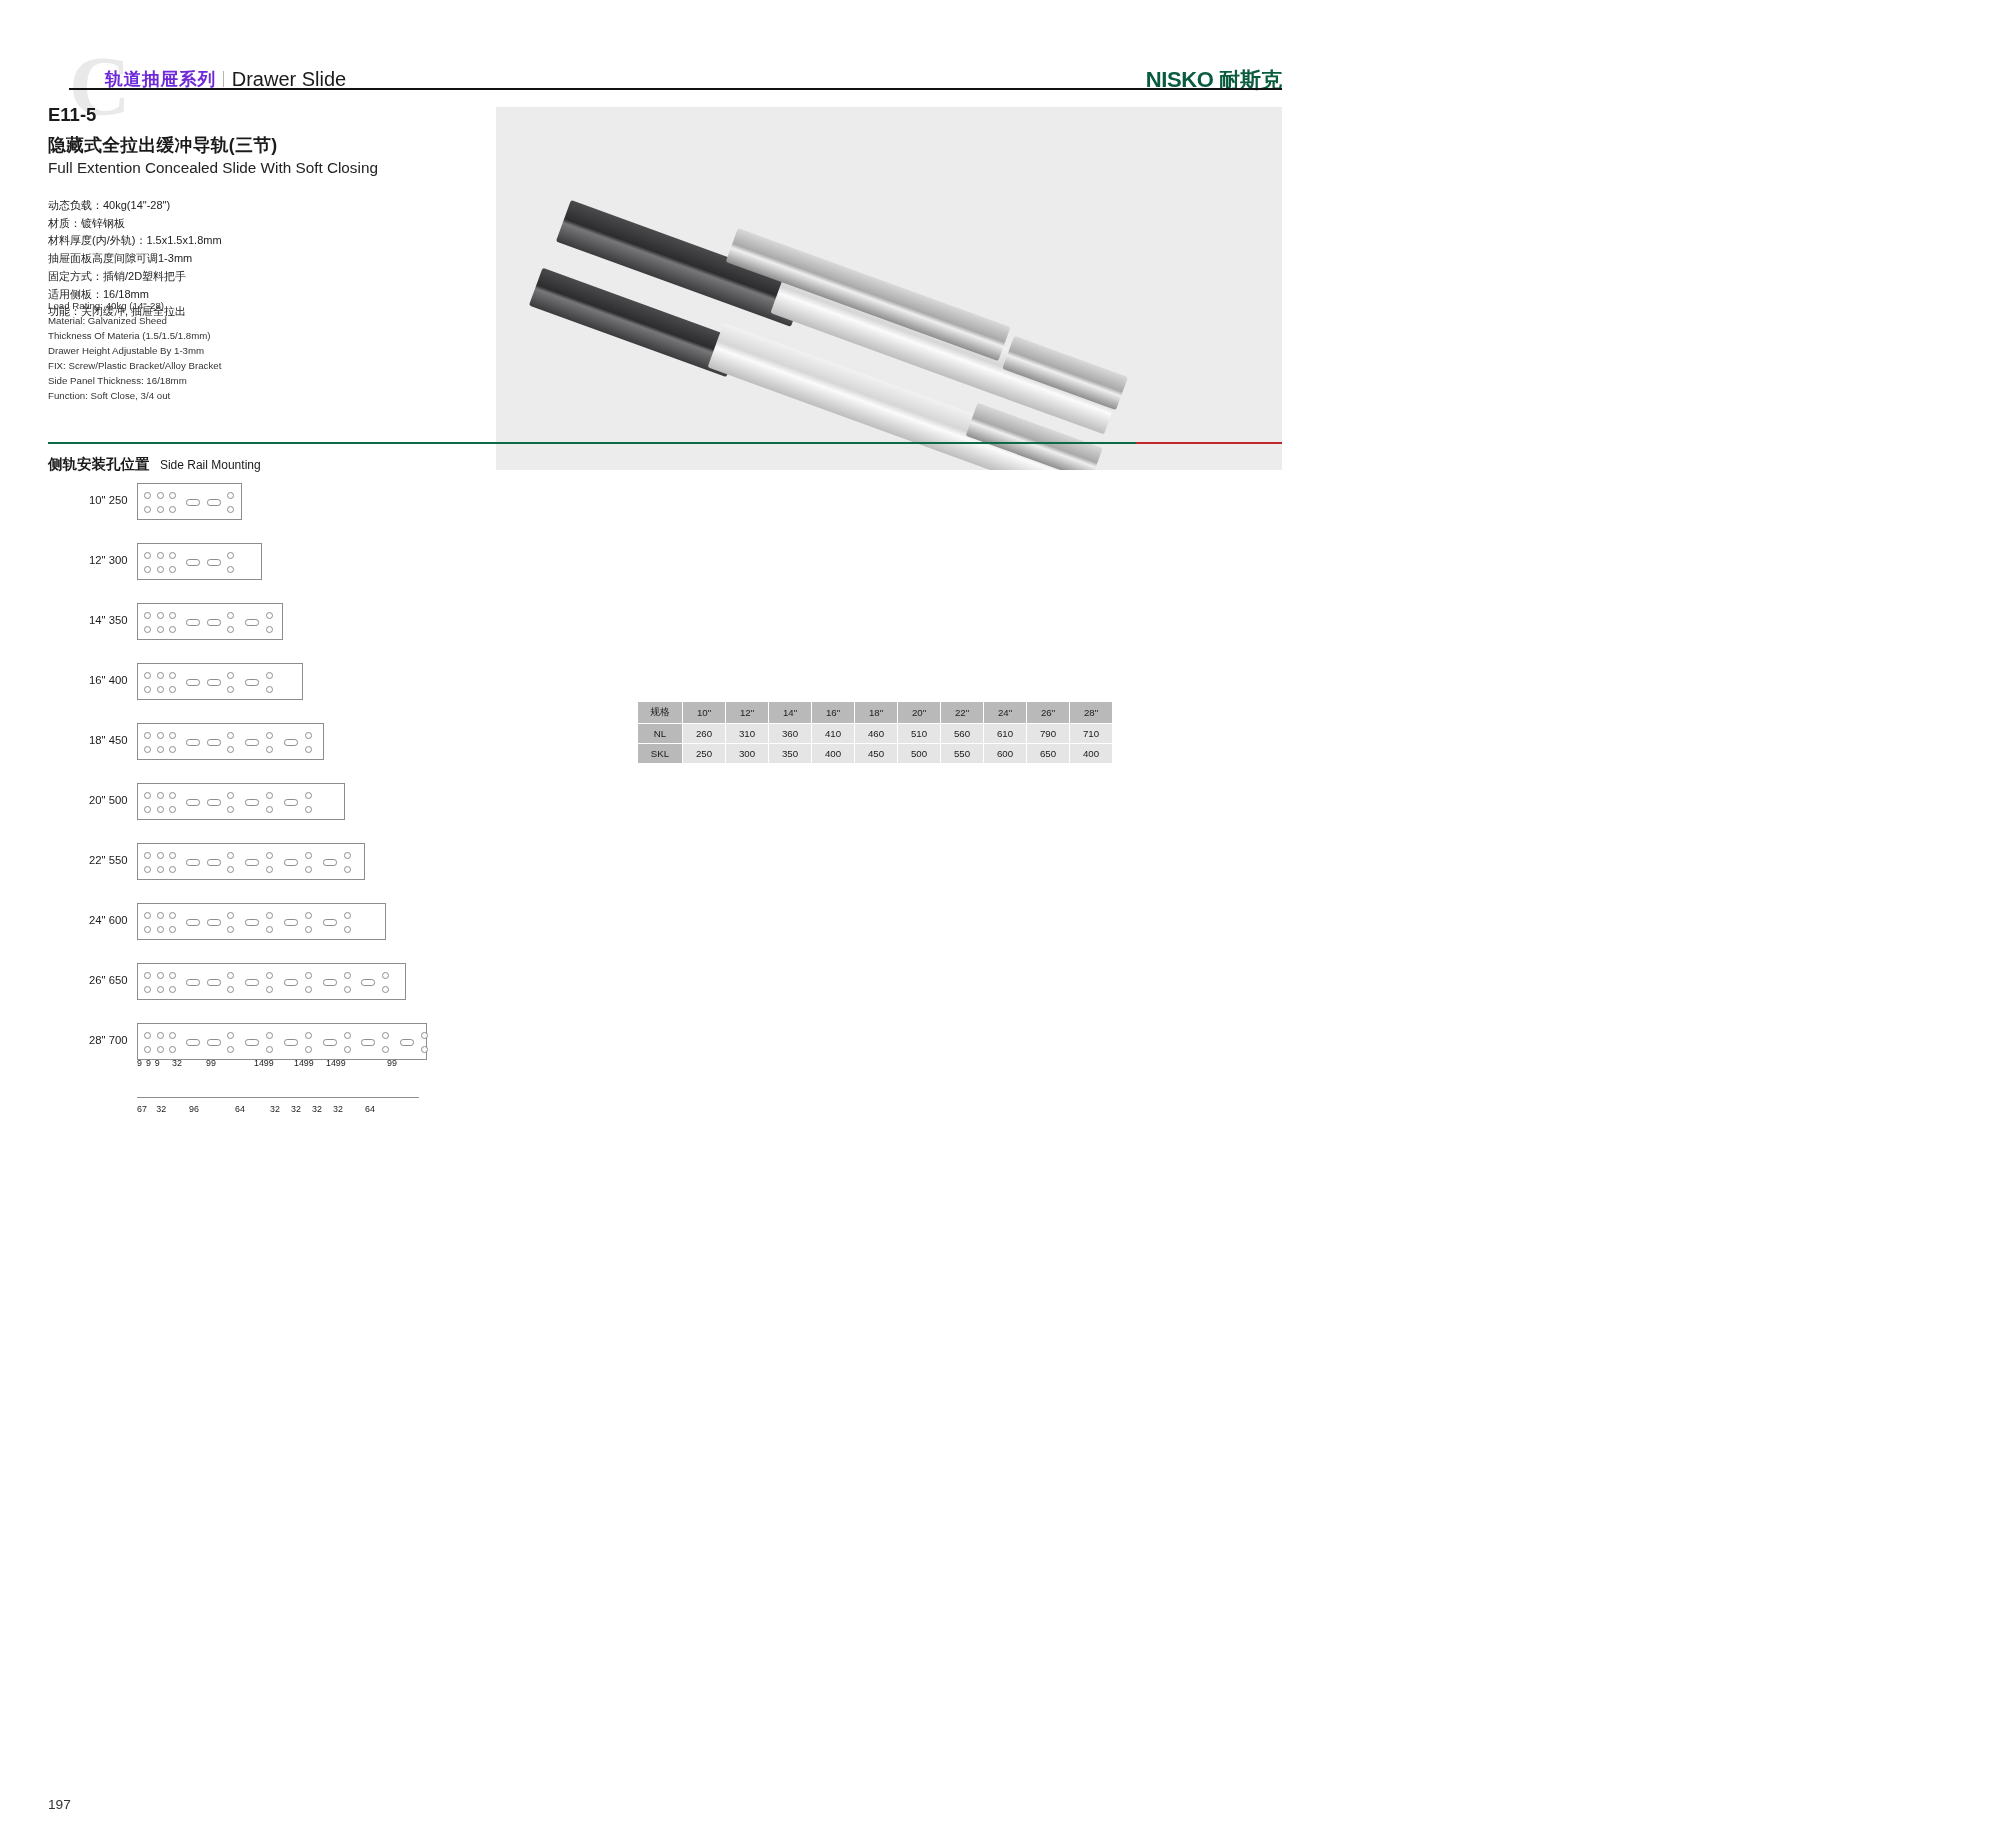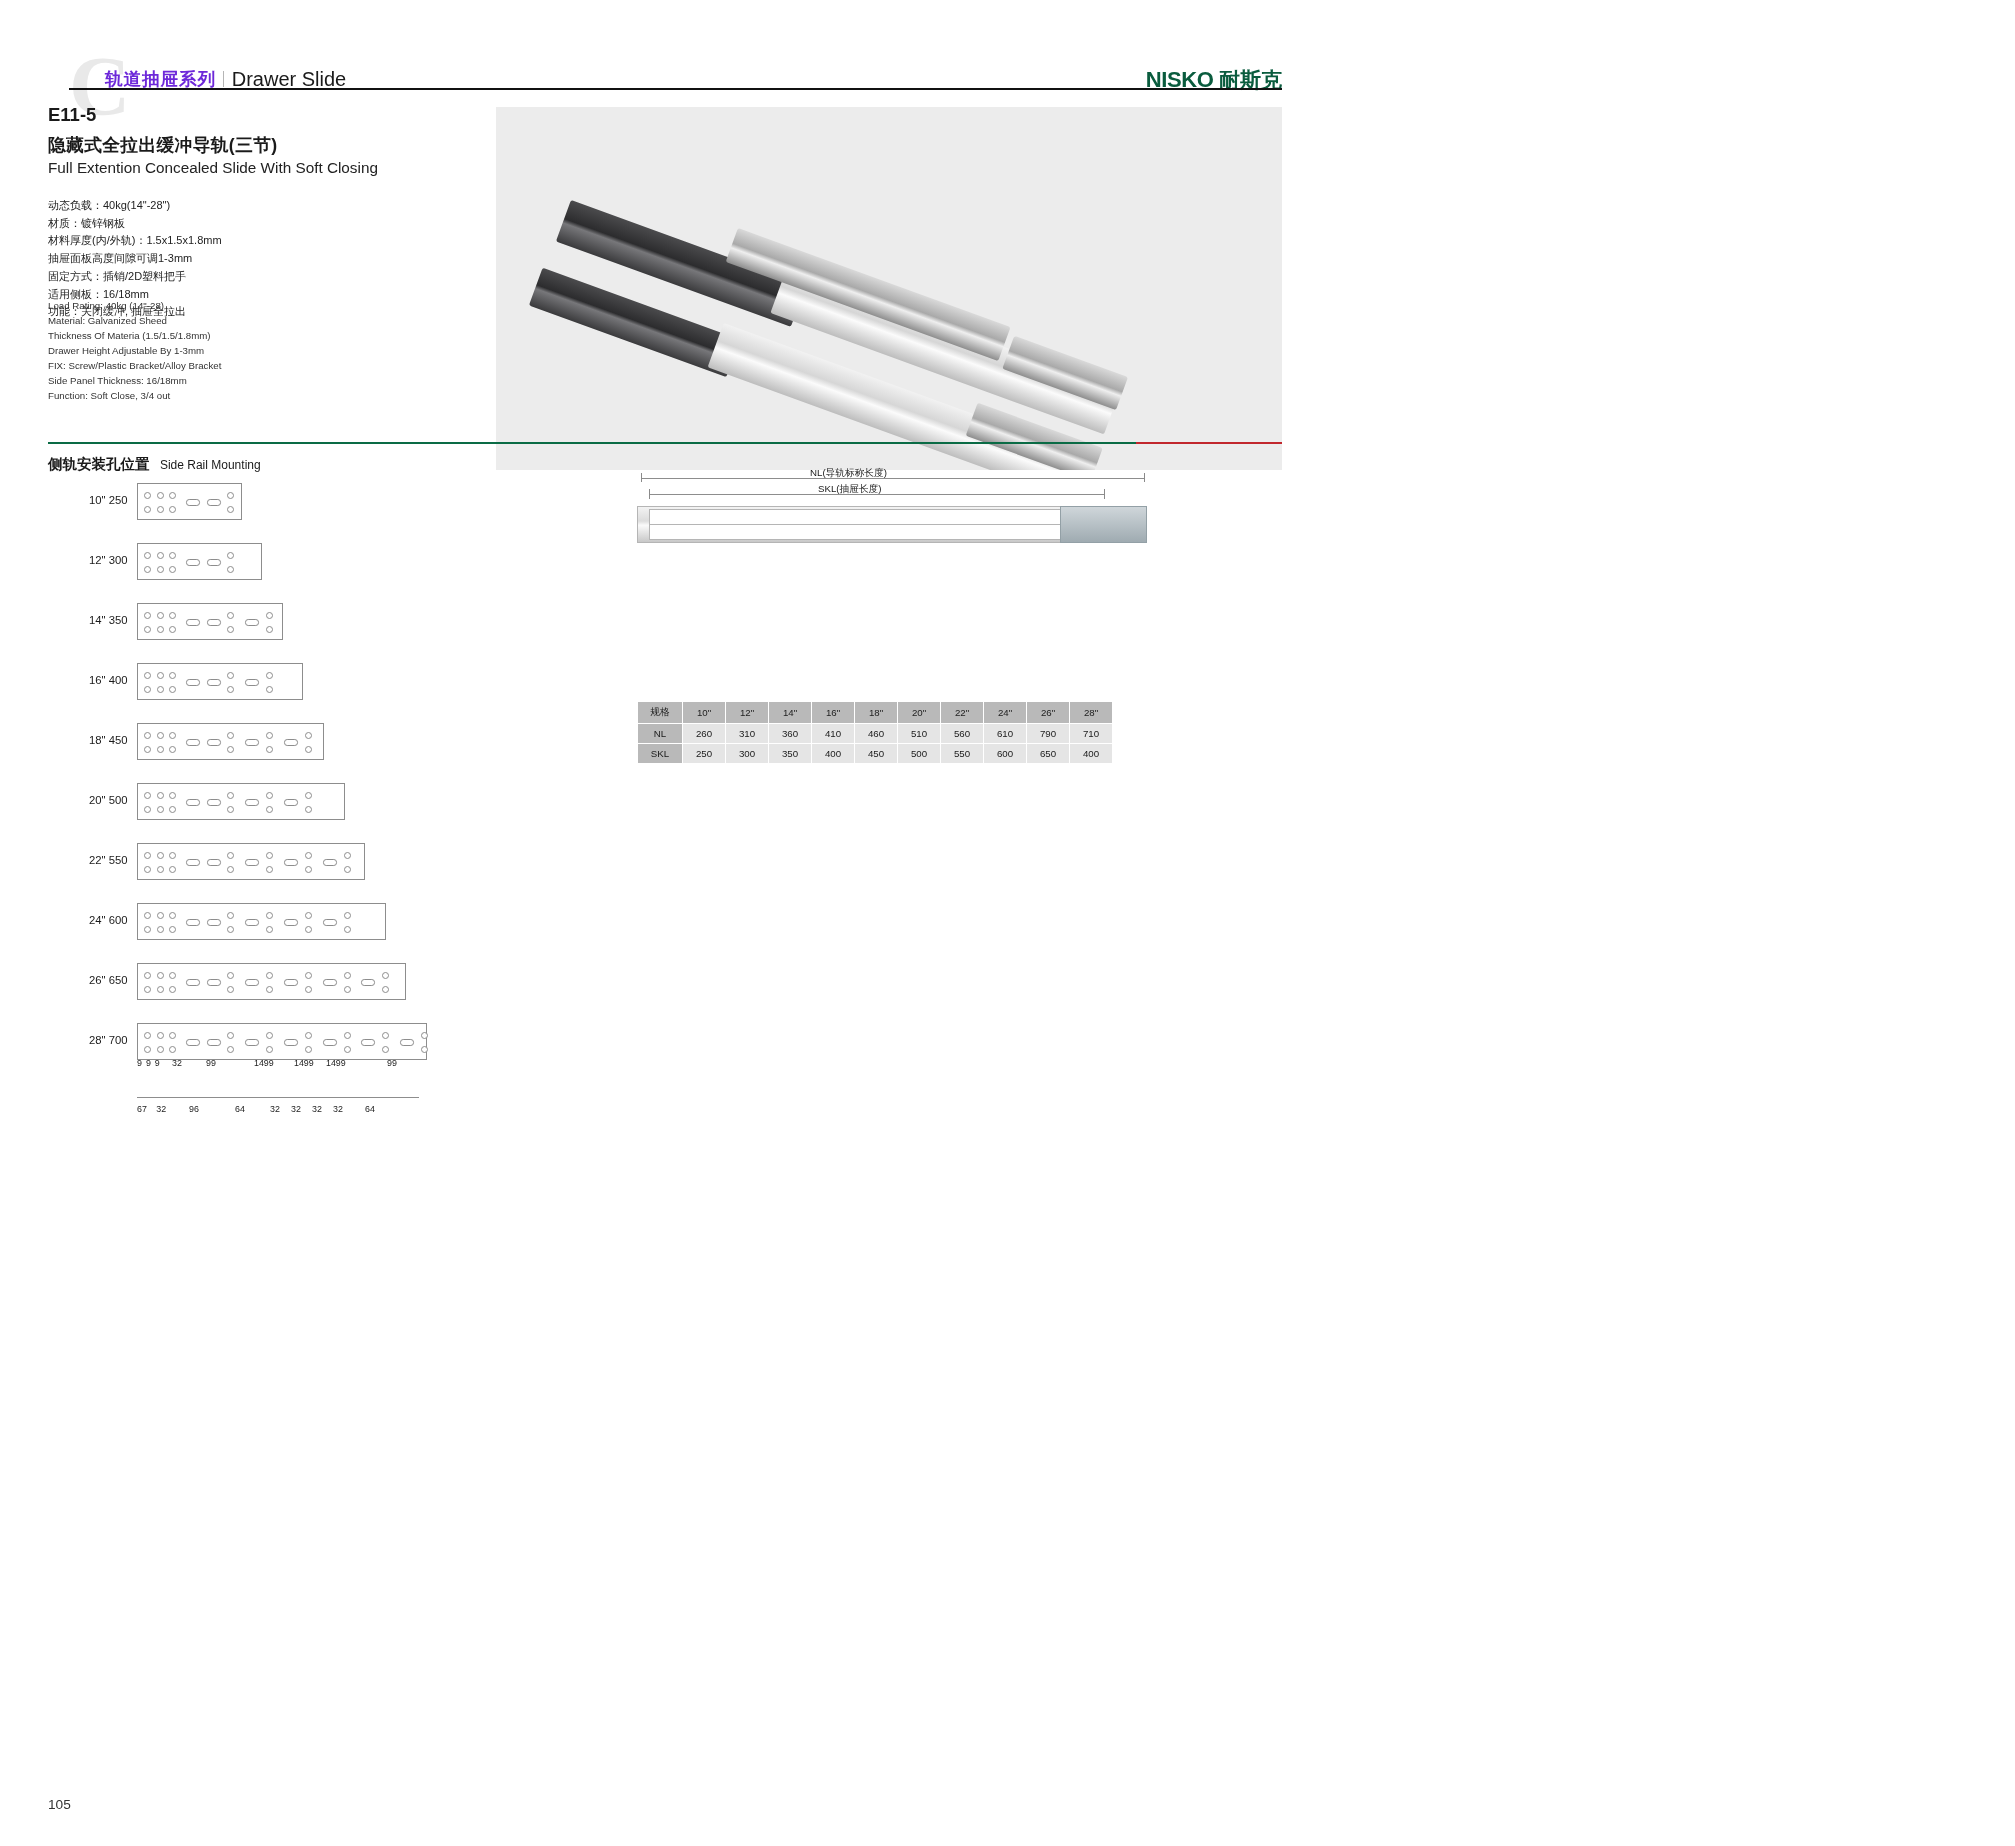--- a/index.html
+++ b/index.html
@@ -358,34 +358,20 @@
           <span class="dimtxt" style="left: 52px; top: 0px;">96</span>
           <span class="dimtxt" style="left: 98px; top: 0px;">64</span>
           <span class="dimtxt" style="left: 133px; top: 0px;">32</span>
           <span class="dimtxt" style="left: 154px; top: 0px;">32</span>
           <span class="dimtxt" style="left: 175px; top: 0px;">32</span>
           <span class="dimtxt" style="left: 196px; top: 0px;">32</span>
           <span class="dimtxt" style="left: 228px; top: 0px;">64</span>
         </div>
       </div>
 
-    <div class="nlblk">
-      <div class="nltxt" style="left:173px;top:0px;">NL(导轨标称长度)</div>
-      <div class="nltxt" style="left:181px;top:16px;">SKL(抽屉长度)</div>
-      <div class="dimline" style="left:4px;top:10.5px;width:504px;"></div>
-      <div class="dimline" style="left:12px;top:26.6px;width:455px;"></div>
-      <div class="nltick" style="left:4px;top:5.6px;height:9.7px;"></div>
-      <div class="nltick" style="left:507px;top:5.6px;height:9.7px;"></div>
-      <div class="nltick" style="left:12px;top:22px;height:9.7px;"></div>
-      <div class="nltick" style="left:467px;top:22px;height:9.7px;"></div>
-      <div class="nlrail"></div>
-      <div style="position:absolute;left:12px;top:42px;width:411px;height:13.7px;background:#fff;border:0.4px solid #b5b5b5;"></div>
-      <div style="position:absolute;left:12px;top:57px;width:411px;height:13.7px;background:#fff;border:0.4px solid #b5b5b5;"></div>
-      <div style="position:absolute;left:423px;top:39px;width:85px;height:35px;background:linear-gradient(180deg,#cfd6da,#9fabb1);border:0.4px solid #93a0a6;"></div>
-    </div>
 
     <table class="spectbl">
       <thead>
           <tr id="spec-head">
             <th>规格</th>
             <th>10"</th>
             <th>12"</th>
             <th>14"</th>
             <th>16"</th>
             <th>18"</th>
@@ -419,21 +405,21 @@
             <td>450</td>
             <td>500</td>
             <td>550</td>
             <td>600</td>
             <td>650</td>
             <td>400</td>
           </tr>
         </tbody>
     </table>
 
-    <div class="pgnum" style="left:48px;">105</div>
+    <div class="pgnum" style="left:48px;">197</div>
   </div>
 
   <div class="page page-right">
 
     
     
 
     
     
 

